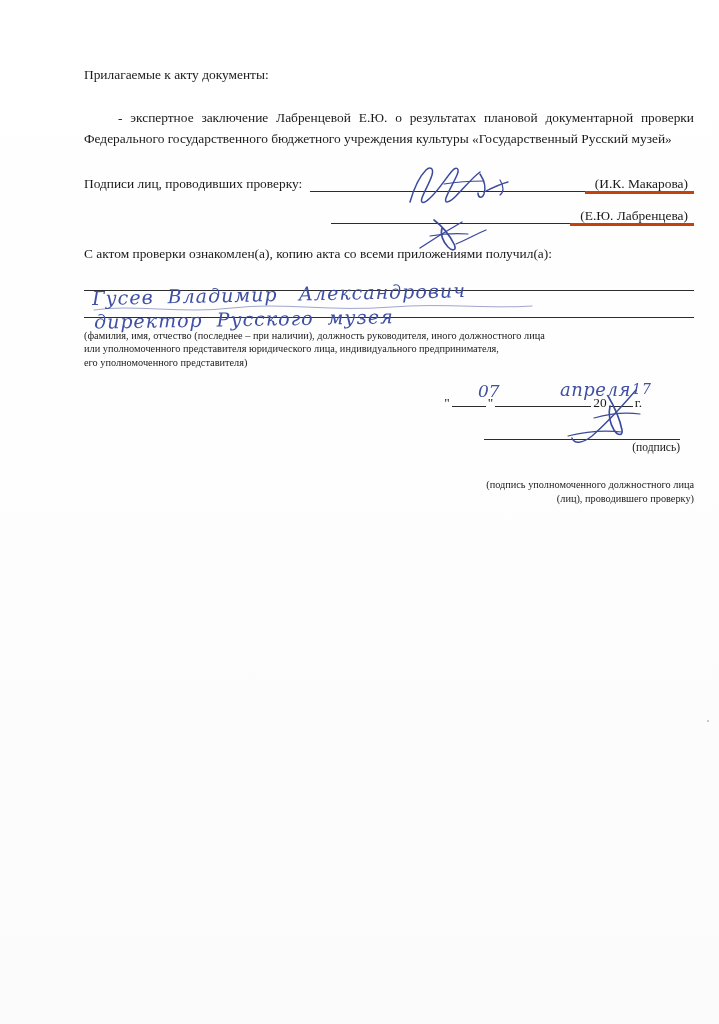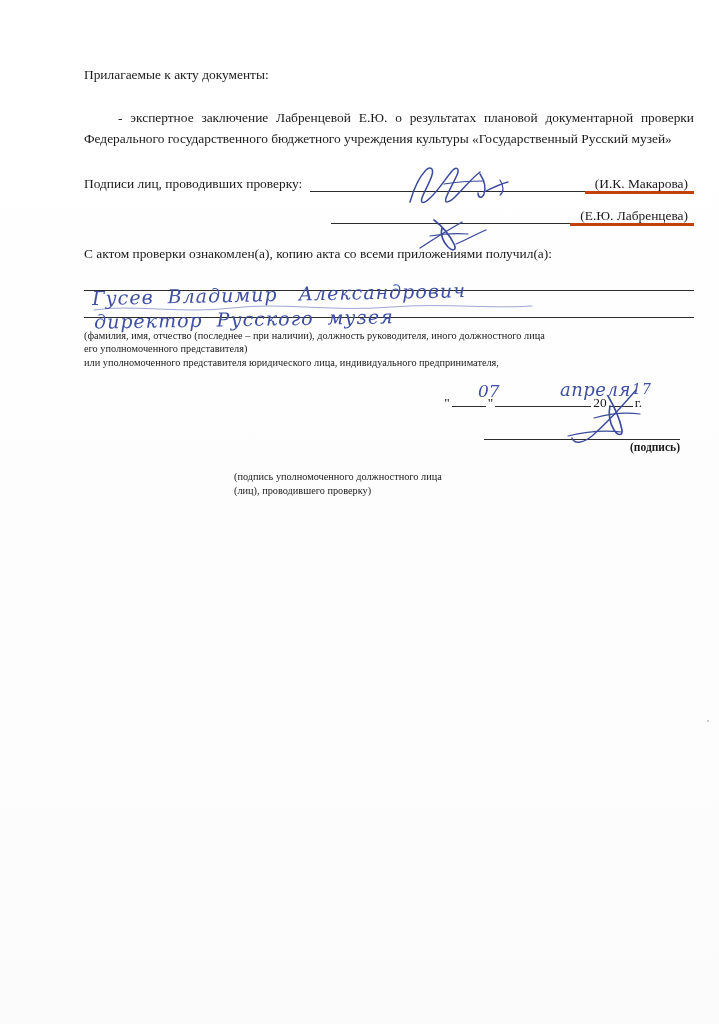--- a/index.html
+++ b/index.html
@@ -134,21 +134,20 @@
     width: 96px;
   }
   .date-blank.yr {
     width: 24px;
   }
 
   .podpis-wrap {
     position: relative;
     height: 46px;
     margin-top: 2px;
-    font-weight: bold;
   }
   .podpis-line {
     position: absolute;
     right: 14px;
     top: 26px;
     width: 196px;
     border-bottom: 1px solid #2c2c2c;
   }
   .podpis-label {
     position: absolute;
@@ -161,23 +160,23 @@
     display: flex;
     align-items: flex-end;
     font-size: 13.4px;
     margin-top: 6px;
   }
   .refusal-row .lbl { white-space: nowrap; padding-right: 6px; }
   .refusal-row .ln { flex: 1; border-bottom: 1px solid #2c2c2c; height: 14px; }
 
   .refusal-caption {
     font-size: 10.3px;
-    text-align: left;
+    text-align: right;
     line-height: 1.35;
-    margin-top: 11px;
+    margin-top: 19px;
     margin-left: 150px;
   }
 
   
   .ink {
     position: absolute;
     pointer-events: none;
   }
   .ink svg { display: block; overflow: visible; }
   .ink path, .ink line { fill: none; stroke: #3b4a9c; stroke-linecap: round; stroke-linejoin: round; }
@@ -225,22 +224,22 @@
 
     <div class="ack">С актом проверки ознакомлен(а), копию акта со всеми приложениями получил(а):</div>
 
     <div class="hand-block">
       <div class="hand-line"></div>
       <div class="hand-line"></div>
     </div>
 
     <div class="caption">
       <div>(фамилия, имя, отчество (последнее – при наличии), должность руководителя, иного должностного лица</div>
+      <div>или уполномоченного представителя юридического лица, индивидуального предпринимателя,</div>
       <div>его уполномоченного представителя)</div>
-      <div>или уполномоченного представителя юридического лица, индивидуального предпринимателя,</div>
     </div>
 
     <div class="date-row">
       <span class="q">"</span>
       <span class="date-blank"></span>
       <span class="q">"</span>
       <span class="date-blank wide"></span>
       <span>20</span>
       <span class="date-blank yr"></span>
       <span>г.</span>

